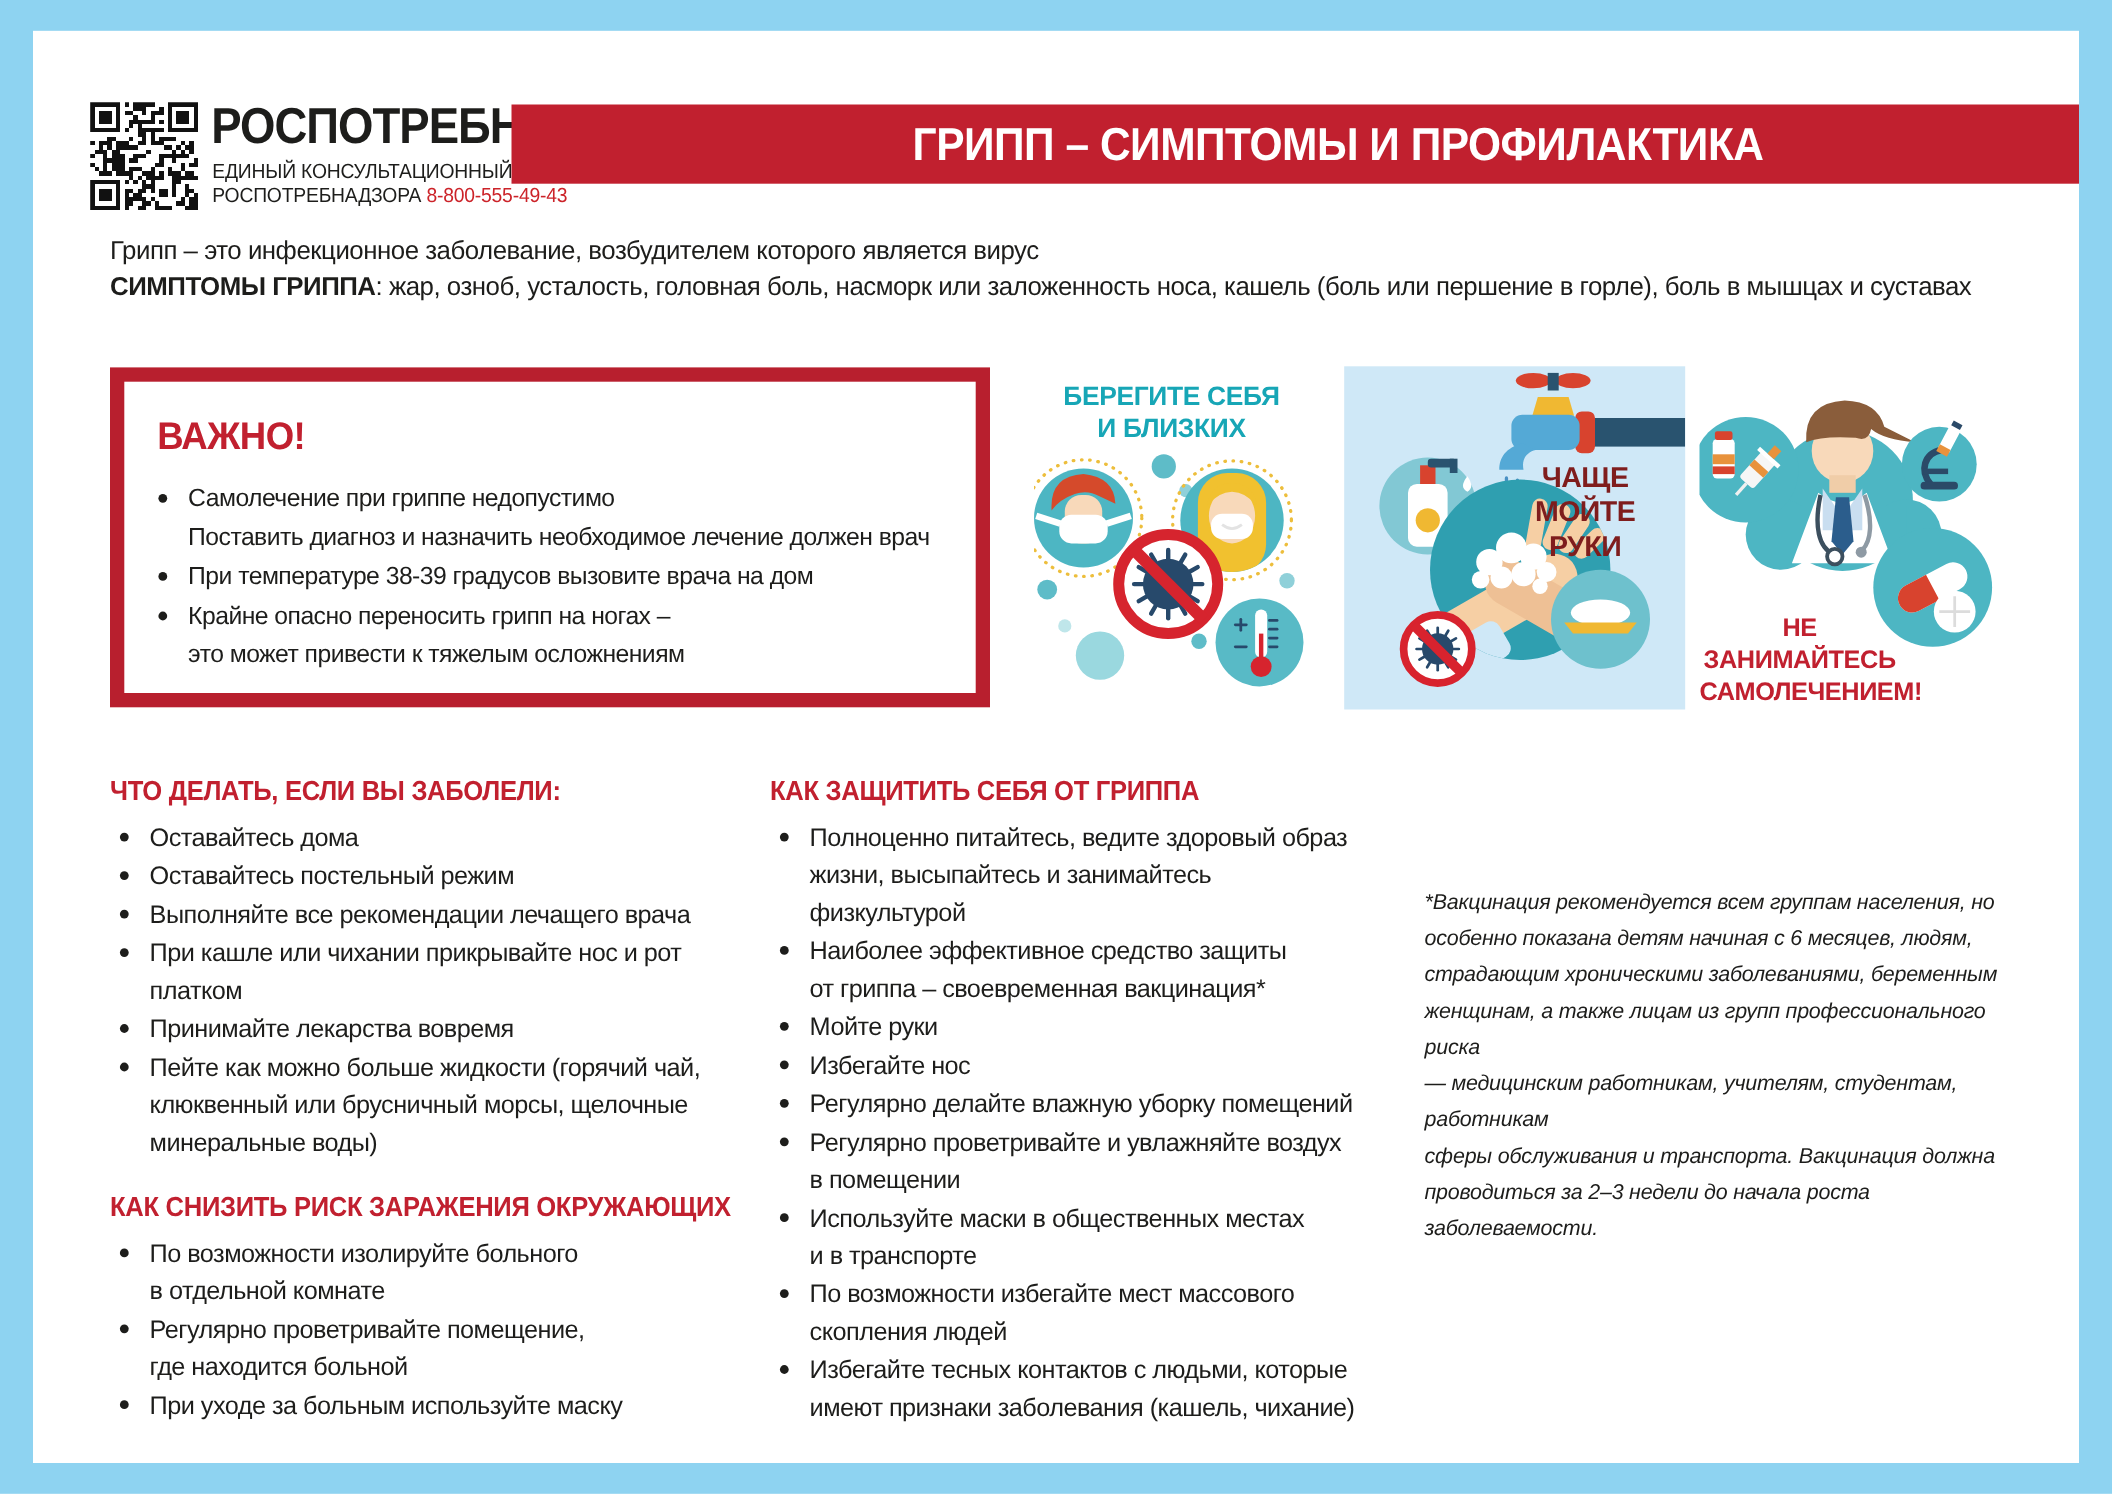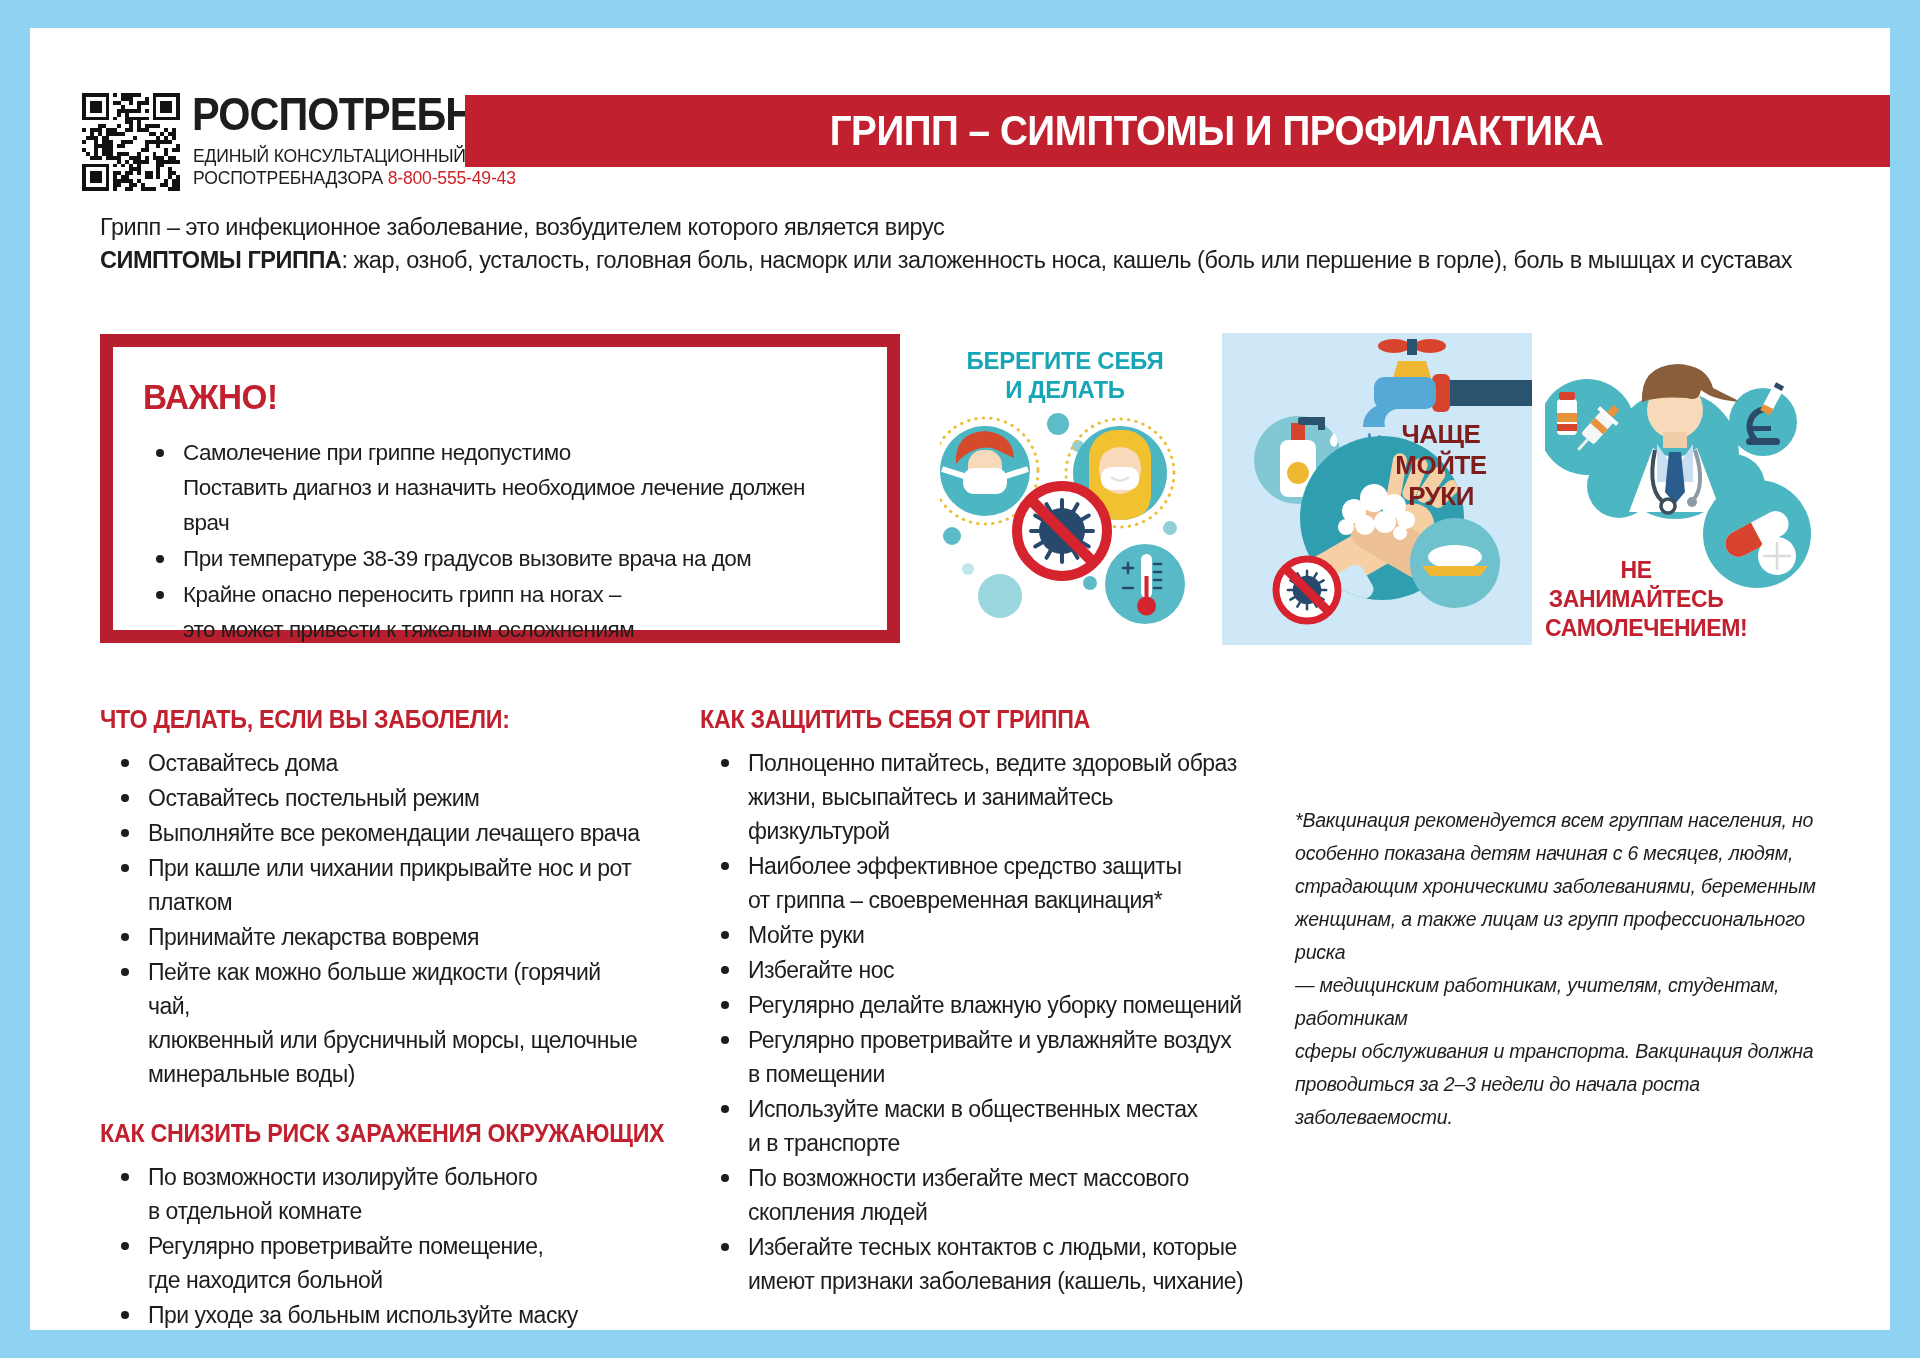--- a/index.html
+++ b/index.html
@@ -45,21 +45,21 @@
   
   .imp{
     left:70px;top:306px;width:800px;height:309px;box-sizing:border-box;
     border:13px solid #b81f2e;background:#fff;
     padding:16px 20px 0 22px;
   }
   .imp-title{
     color:#c1202f;font-weight:bold;font-size:35px;letter-spacing:-.5px;
     margin:14px 0 18px 8px;transform:scaleX(.95);transform-origin:0 50%;
   }
-  ul.b{list-style:none;margin:12px;padding:0;font-size:23px;line-height:34px;letter-spacing:-.5px}
+  ul.b{list-style:none;margin:0;padding:0;font-size:23px;line-height:34px;letter-spacing:-.5px}
   ul.b li{position:relative;padding-left:36px;white-space:pre-line;margin-bottom:1px}
   ul.b li::before{
     content:"";position:absolute;left:9px;top:13px;width:8px;height:8px;
     border-radius:50%;background:#1d1d1b;
   }
   .imp ul.b{font-size:22.5px;line-height:35px}
   .imp ul.b li::before{top:14px}
   
   .protect{left:910px;top:316px;width:250px;height:302px}
   .protect-title{
@@ -344,21 +344,21 @@
       <li>Самолечение при гриппе недопустимо
 Поставить диагноз и назначить необходимое лечение должен врач</li>
       <li>При температуре 38-39 градусов вызовите врача на дом</li>
       <li>Крайне опасно переносить грипп на ногах –
 это может привести к тяжелым осложнениям</li>
     </ul>
   </div>
 
   <div class="abs protect">
     <div class="abs protect-title">БЕРЕГИТЕ СЕБЯ
-И ДЕЛАТЬ</div>
+И БЛИЗКИХ</div>
     <svg viewBox="0 0 250 240" width="250" height="240">
       <defs>
         <g id="virus-shape">
           <g stroke="#27496b" stroke-width="4" stroke-linecap="round">
             <line x1="22" y1="0" x2="31" y2="0"></line>
               <line x1="19" y1="11" x2="26.8" y2="15.5"></line>
             <line x1="11" y1="19" x2="15.5" y2="26.8"></line>
               <line x1="0" y1="22" x2="0" y2="31"></line>
             <line x1="-11" y1="19" x2="-15.5" y2="26.8"></line>
               <line x1="-19" y1="11" x2="-26.8" y2="15.5"></line>

